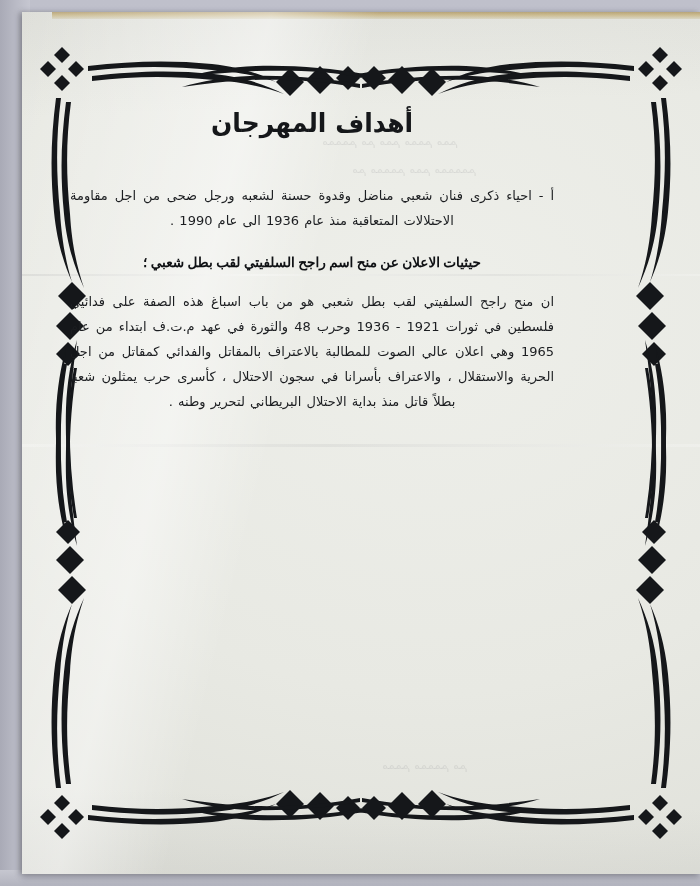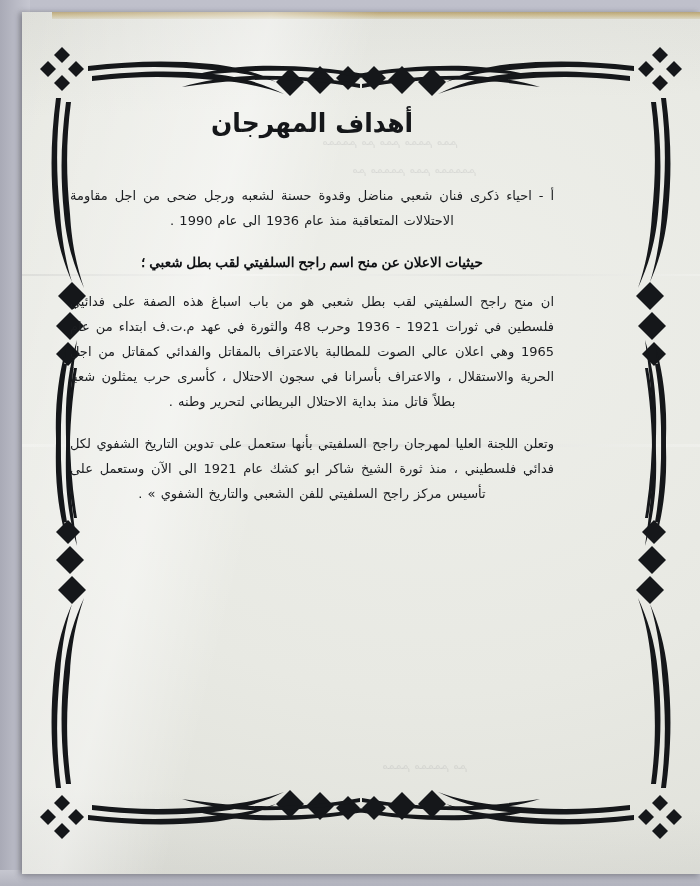--- a/index.html
+++ b/index.html
@@ -116,21 +116,21 @@
     font-size: 13px;
     line-height: 25px;
     color: #1b1d20;
     text-align: justify;
     text-align-last: center;
     word-spacing: 1px;
   }
 
   p.para-bold {
     margin: 8px 0 14px 0;
-    font-family: Liberation Sans, sans-serif;
+    font-family: Liberation Serif, serif;
     font-size: 13.6px;
     font-weight: 700;
     line-height: 25px;
     color: #0e1013;
     text-align: center;
   }
 
   
   .block-a { margin-bottom: 20px; }
   .block-quote { margin-bottom: 20px; }
@@ -233,17 +233,16 @@
       <h1 class="doc-title">أهداف المهرجان</h1>
 
       <p class="para block-a">أ - احياء ذكرى فنان شعبي مناضل وقدوة حسنة لشعبه ورجل ضحى من اجل مقاومة الاحتلالات المتعاقبة منذ عام 1936 الى عام 1990 .</p>
 
       <p class="para-bold">حيثيات الاعلان عن منح اسم راجح السلفيتي لقب بطل شعبي ؛</p>
 
 
 
       <p class="para">ان منح راجح السلفيتي لقب بطل شعبي هو من باب اسباغ هذه الصفة على فدائيي فلسطين في ثورات 1921 - 1936 وحرب 48 والثورة في عهد م.ت.ف ابتداء من عام 1965  وهي اعلان عالي الصوت للمطالبة بالاعتراف بالمقاتل والفدائي كمقاتل من اجل الحرية والاستقلال ، والاعتراف بأسرانا في سجون الاحتلال ، كأسرى حرب يمثلون شعباً بطلاً قاتل منذ بداية الاحتلال البريطاني لتحرير وطنه .</p>
 
-      <p class="para">وتعلن اللجنة العليا لمهرجان راجح السلفيتي بأنها ستعمل على تدوين التاريخ الشفوي لكل فدائي فلسطيني ، منذ ثورة الشيخ شاكر ابو كشك عام 1921 الى الآن وستعمل على تأسيس مركز راجح السلفيتي للفن الشعبي والتاريخ الشفوي » .</p>
 
     </div>
   </div>
 </div>
 
 </body></html>

